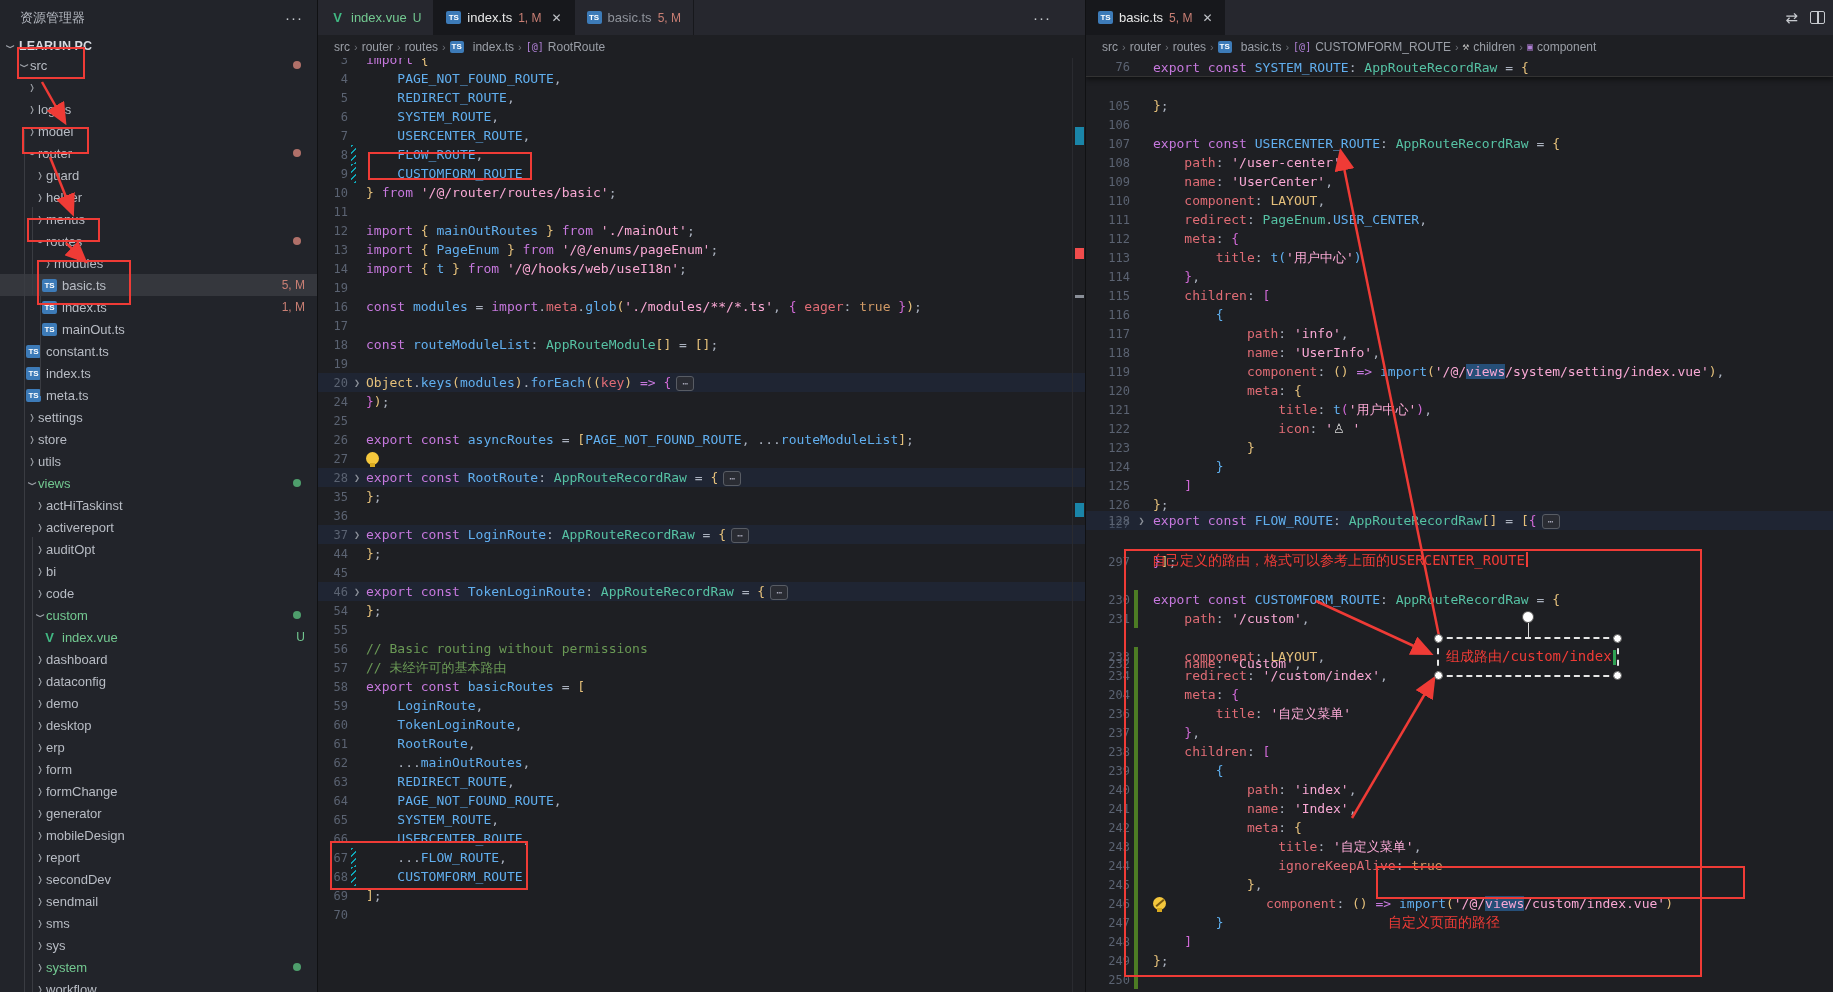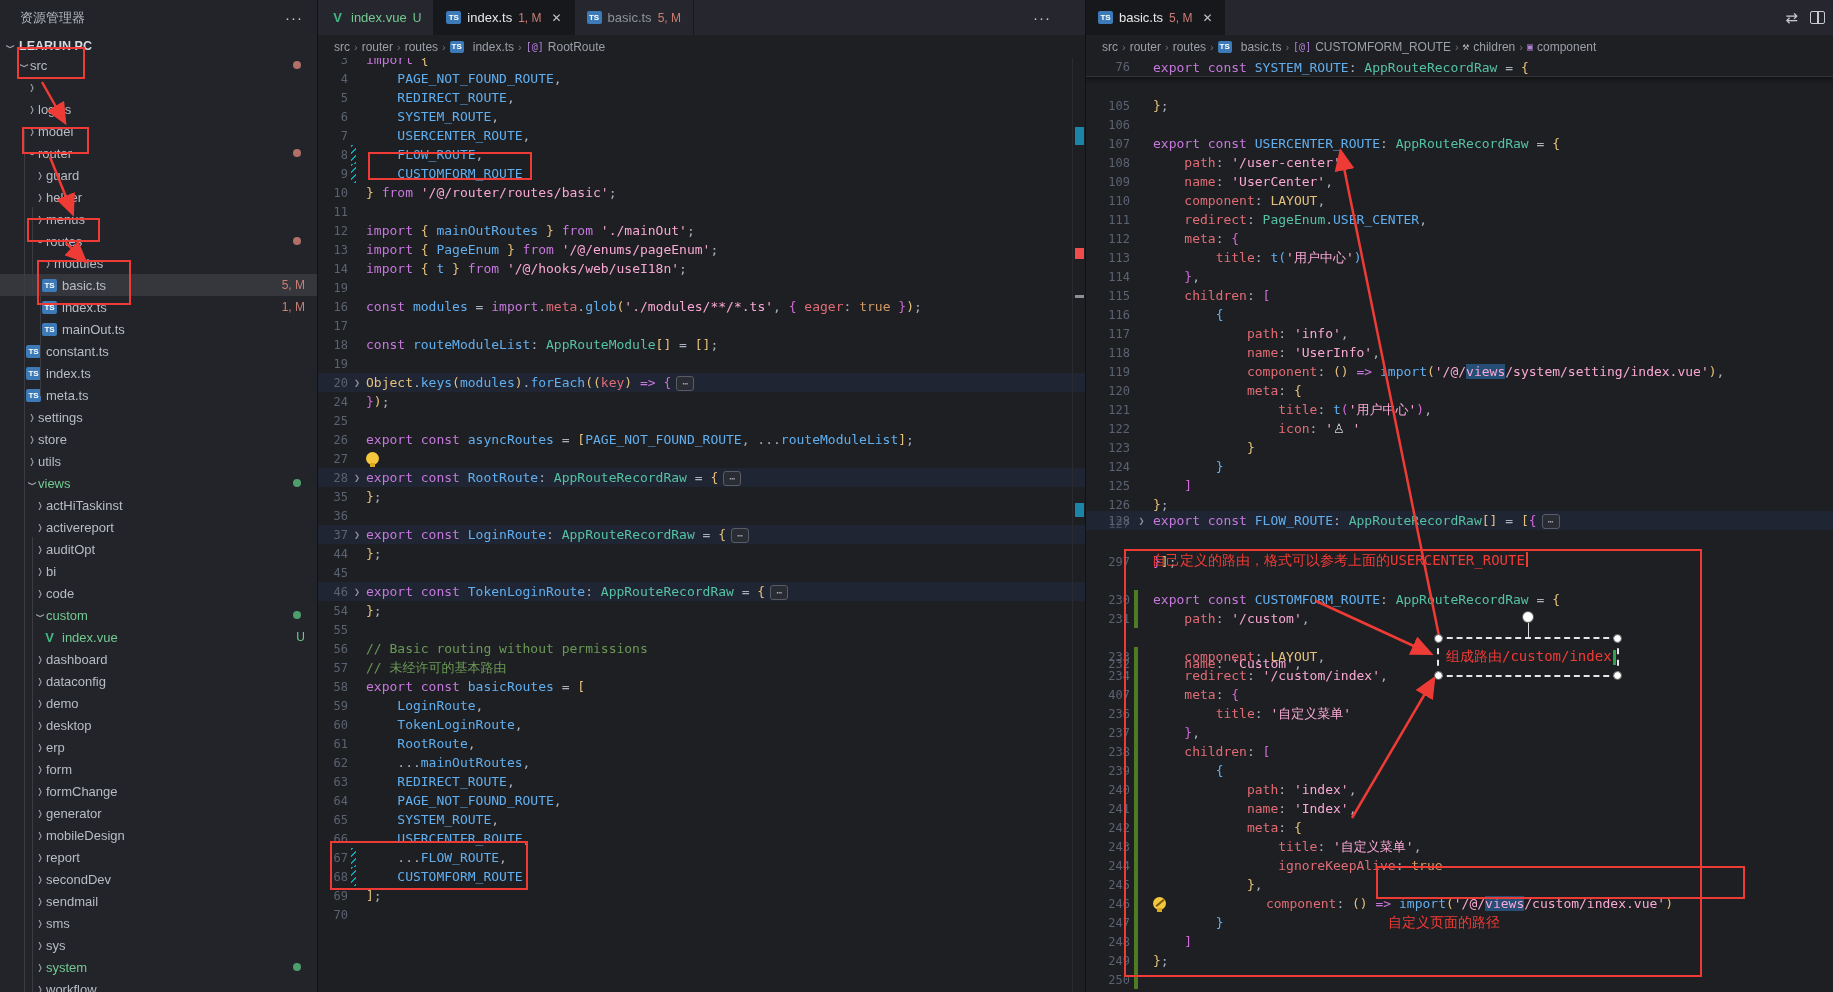--- a/index.html
+++ b/index.html
@@ -847,21 +847,21 @@
           <span class="src"><span class="tk-p">    </span><span class="tk-prop">component</span><span class="tk-p">: </span><span class="tk-cls">LAYOUT</span><span class="tk-p">,</span></span>
         </div>
         <div class="ln" style="top: 608px;">
           <span class="gadd"></span>
           <span class="num">234</span>
           <span class="fchev"></span>
           <span class="src"><span class="tk-p">    </span><span class="tk-prop">redirect</span><span class="tk-p">: </span><span class="tk-s">'/custom/index'</span><span class="tk-p">,</span></span>
         </div>
         <div class="ln" style="top: 627px;">
           <span class="gadd"></span>
-          <span class="num">407</span>
+          <span class="num">204</span>
           <span class="fchev"></span>
           <span class="src"><span class="tk-p">    </span><span class="tk-prop">meta</span><span class="tk-p">: </span><span class="tk-b2">{</span></span>
         </div>
         <div class="ln" style="top: 646px;">
           <span class="gadd"></span>
           <span class="num">236</span>
           <span class="fchev"></span>
           <span class="src"><span class="tk-p">        </span><span class="tk-prop">title</span><span class="tk-p">: </span><span class="tk-s">'自定义菜单'</span></span>
         </div>
         <div class="ln" style="top: 665px;">

